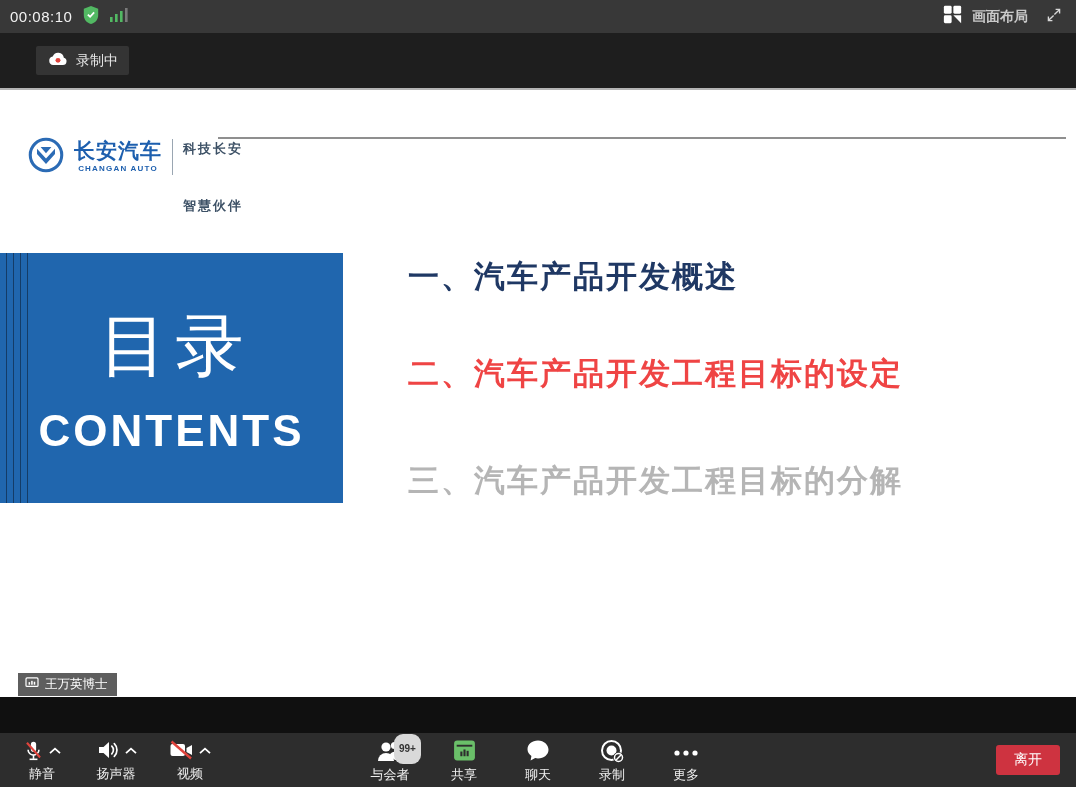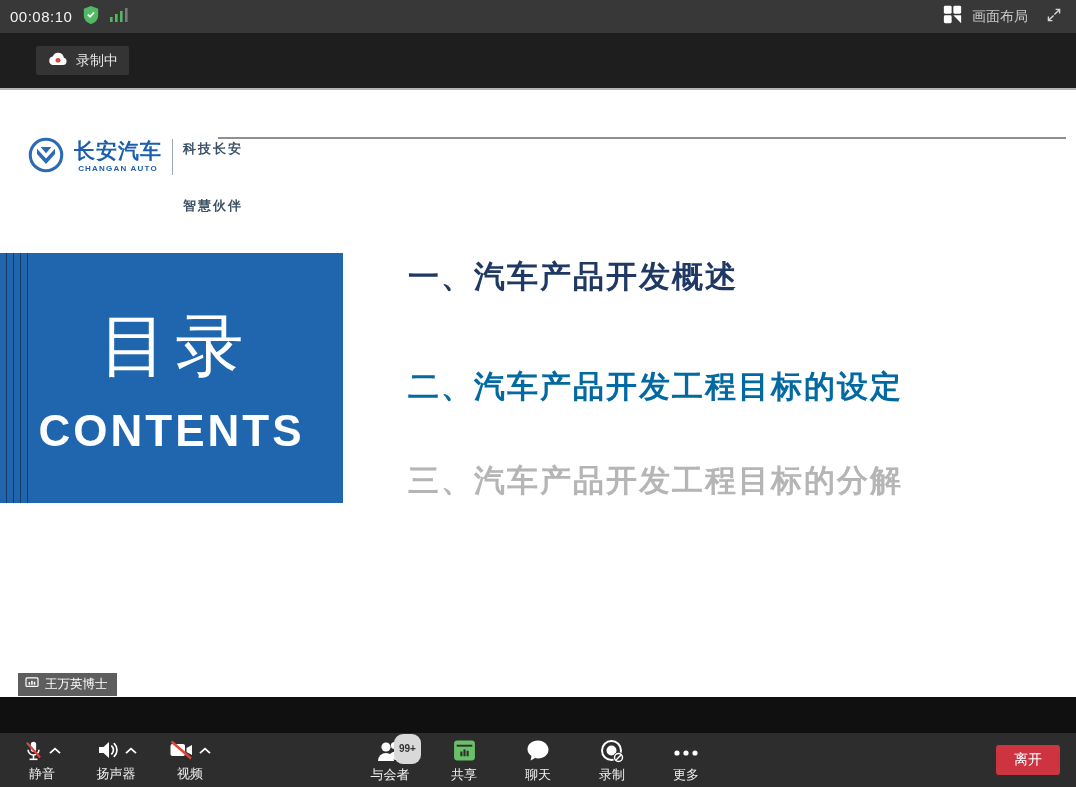--- a/index.html
+++ b/index.html
@@ -6,21 +6,21 @@
   html,body { width:1076px; height:787px; overflow:hidden; background:#000;
     font-family:"Liberation Sans","DejaVu Sans",sans-serif; }
   .app { width:1076px; height:787px; display:flex; flex-direction:column; }
 
   
   .topbar { height:33px; background:#383838; display:flex; align-items:center;
     justify-content:space-between; padding:0 14px 0 10px; flex:0 0 auto; }
   .topbar-left { display:flex; align-items:center; gap:10px; }
   .timer { color:#f2f2f2; font-size:15px; letter-spacing:.5px; }
   .topbar-right { display:flex; align-items:center; gap:10px; }
-  .layout-label { color:#c9c9c9; font-size:14px; }
+  .layout-label { color:#c9c9c9; font-size:14px;font-weight:bold; }
 
   
   .subbar { height:55px; background:#1e1e1e; display:flex; align-items:center;
     padding-left:20px; flex:0 0 auto; }
   .rec-chip { display:flex; align-items:center; gap:7px; background:#343434;
     border-radius:2px; height:29px; padding:0 11px; cursor:pointer;margin-left:16px; }
   .rec-chip span { color:#e8e8e8; font-size:14px; }
 
   .hr-divider { height:2px; background:#b4b4b4; flex:0 0 auto; }
 
@@ -40,21 +40,21 @@
     background:#2066ae; display:flex; flex-direction:column; align-items:center;
     justify-content:center; gap:14px; }
   .toc-stripes { position:absolute; left:0; top:0; bottom:0; width:32px;
     background:repeating-linear-gradient(90deg, transparent 0 6px, rgba(10,25,45,.55) 6px 7px); }
   .toc-cn { color:#fff; font-size:68px; font-weight:normal; letter-spacing:8px; text-indent:8px; }
   .toc-en { color:#fff; font-size:44px; font-weight:bold; letter-spacing:3px; }
 
   .toc-item { position:absolute; left:408px; font-size:31px; font-weight:bold;
     letter-spacing:2px; white-space:nowrap; }
   .toc-item.active { color:#1f3864; top:166px; }
-  .toc-item.dim1 { color:#0369a1; top:276px; }
+  .toc-item.dim1 { color:#ef4444; top:263px; }
   .toc-item.dim2 { color:#b5b5b5; top:370px; }
 
   .name-tag { position:absolute; left:18px; bottom:1px; background:rgba(80,80,80,.92);
     display:flex; align-items:center; gap:6px; padding:3px 9px 3px 7px; }
   .name-tag span { color:#fff; font-size:12.5px; }
 
   .strip { height:36px; background:#101010; flex:0 0 auto; }
 
   
   .toolbar { position:relative; height:54px; background:#2d2d2d; flex:0 0 auto; }

